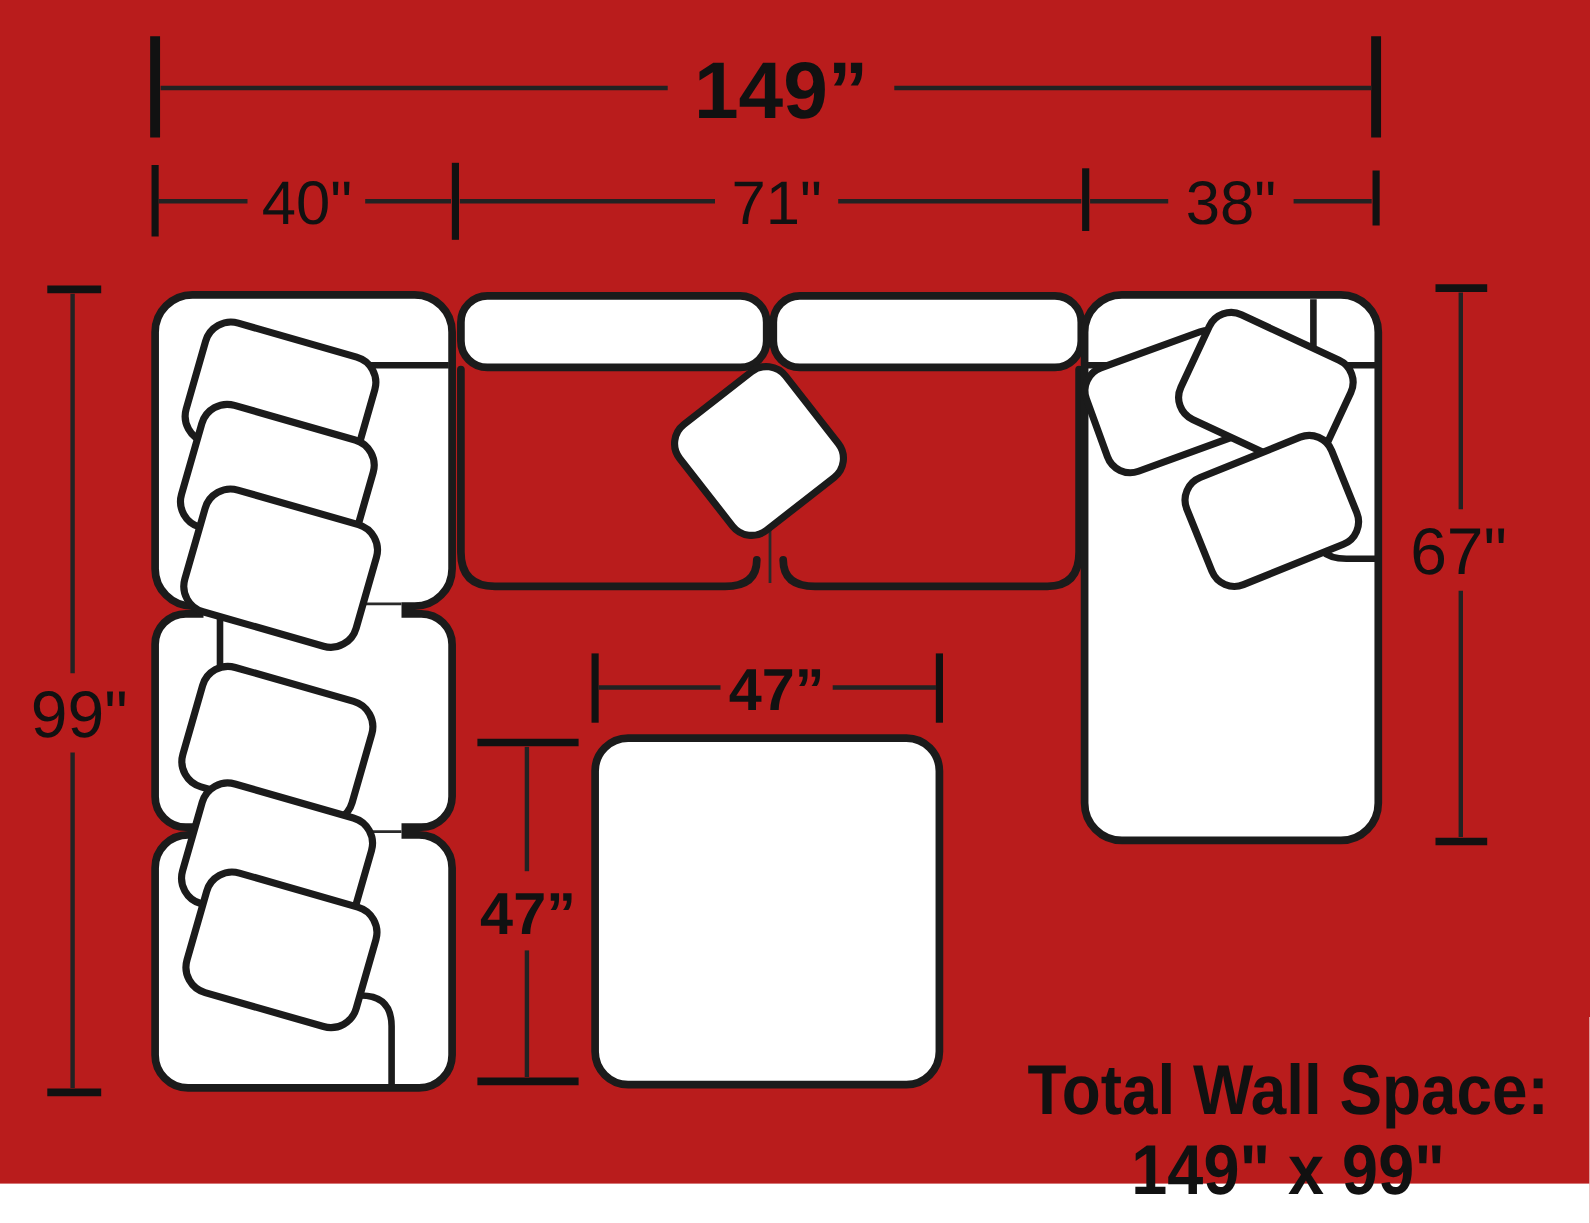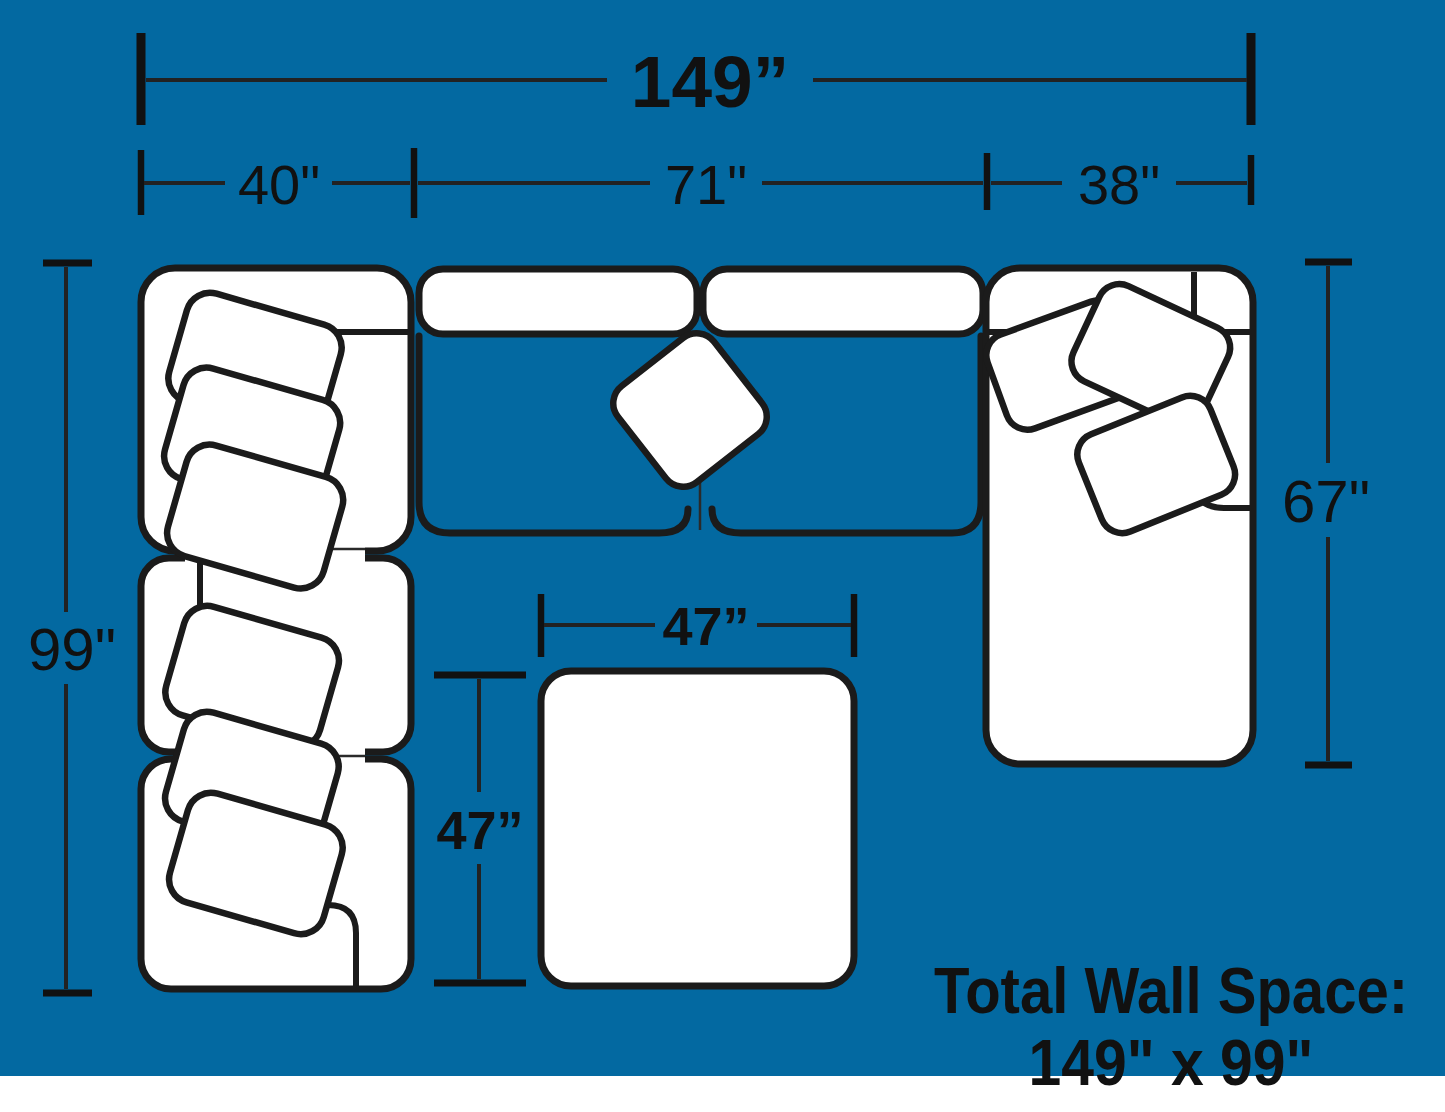--- a/index.html
+++ b/index.html
@@ -2,21 +2,21 @@
 <html><head>
 <meta charset="utf-8">
 <style>
   html,body{
     margin:0;padding:0;
     width:1445px;height:1112px;
     background:#ffffff;
     font-family:"Liberation Sans", sans-serif;
     overflow:hidden;
   }
-  .diagram-wrap{position:relative;width:1445px;height:1076px;background:#0369a1;}
+  .diagram-wrap{position:relative;width:1445px;height:1076px;background:#b91c1c;}
   svg{display:block;}
   .outline{fill:#ffffff;stroke:#1b1b1b;stroke-width:7;}
   .outline-open{fill:none;stroke:#1b1b1b;stroke-width:7;stroke-linecap:round;}
   .inner-line{fill:none;stroke:#1b1b1b;stroke-width:6;stroke-linecap:butt;}
   .seam{stroke:#2a2a2a;stroke-width:2.5;fill:none;}
   .pillow{fill:#ffffff;stroke:#1b1b1b;stroke-width:6.5;}
   .dim-line{stroke:#222222;stroke-width:4;fill:none;}
   .tick-big{stroke:#111111;stroke-width:9;fill:none;}
   .tick-med{stroke:#111111;stroke-width:6.5;fill:none;}
   .tick-bar{stroke:#111111;stroke-width:7;fill:none;}

